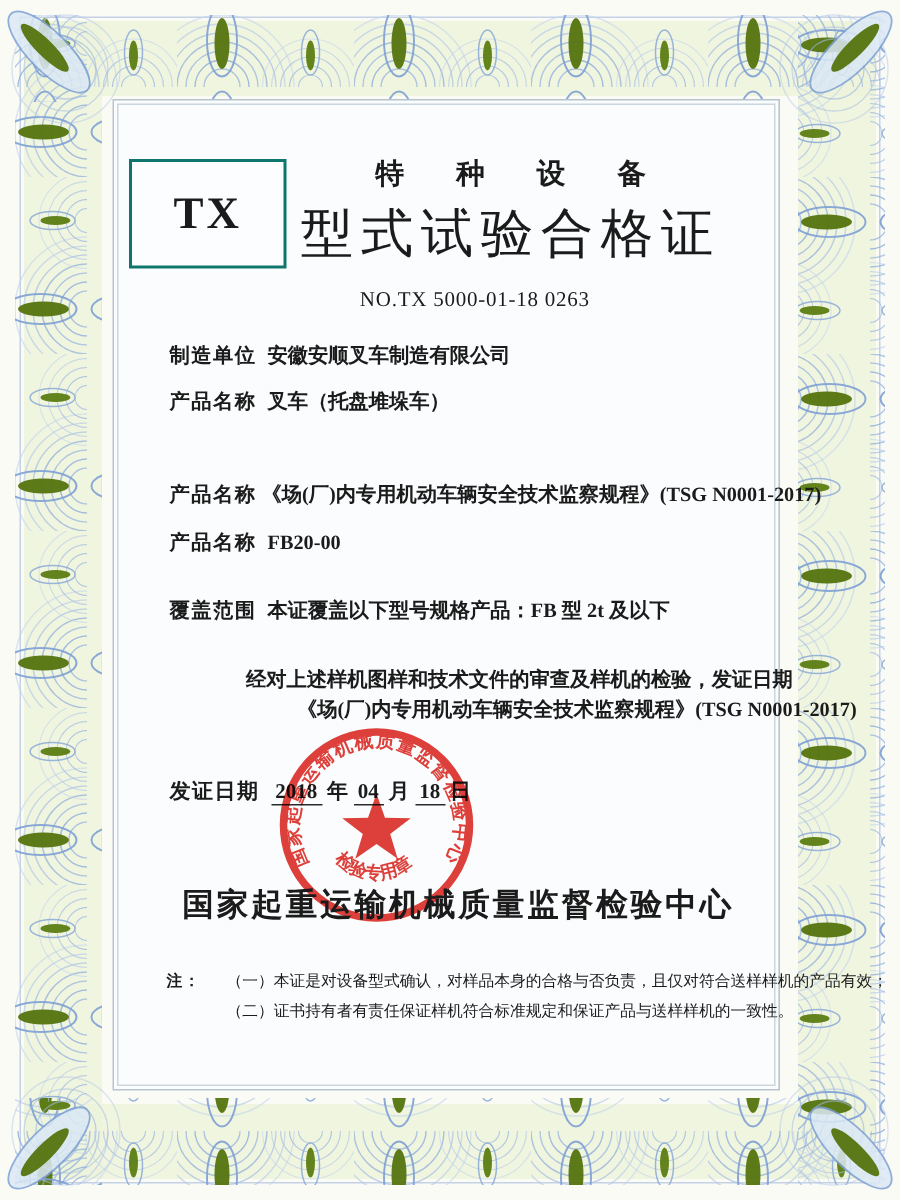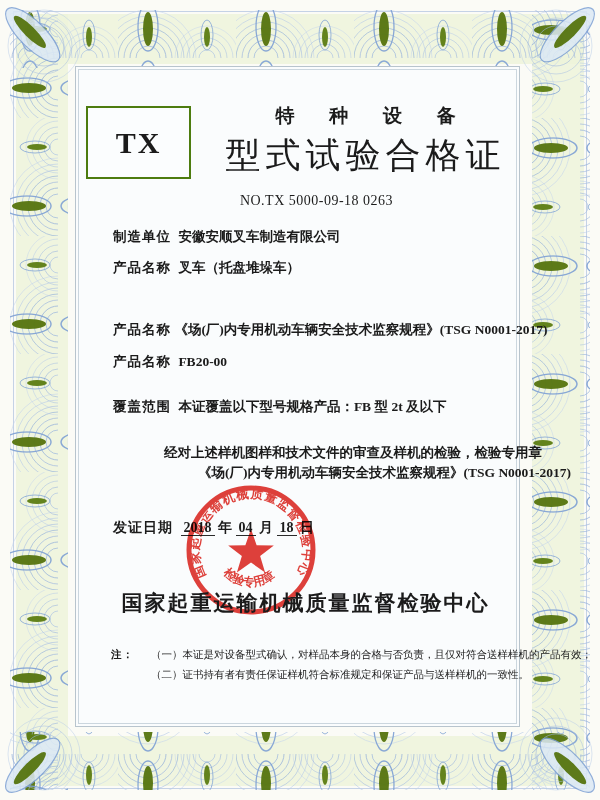--- a/index.html
+++ b/index.html
@@ -11,25 +11,25 @@
   }
   .border-art{position:absolute;left:0;top:0;}
   .panel{
     position:absolute;left:75px;top:66px;width:443px;height:659px;
     background:#fafcfd;
     border:1px solid #b8c4cd;
     box-shadow: inset 0 0 0 2px #fafcfd, inset 0 0 0 3px #cbd6de;
   }
   .tx-box{
     position:absolute;left:10px;top:39px;width:101px;height:69px;
-    border:2px solid #4d7c0f;display:flex;align-items:center;justify-content:center;
+    border:2px solid #0f766e;display:flex;align-items:center;justify-content:center;
     background:#fbfdfe;
   }
   .tx-box span{font-size:30px;font-weight:bold;letter-spacing:2px;}
-  .title-block{position:absolute;left:124px;top:36px;width:331px;text-align:center;}
+  .title-block{position:absolute;left:99px;top:36px;width:331px;text-align:center;}
   .heading-small{font-size:19px;font-weight:bold;letter-spacing:15px;padding-left:15px;white-space:nowrap;}
   .heading-main{font-size:35px;font-weight:normal;letter-spacing:5px;margin-top:3px;white-space:nowrap;}
   .cert-no{position:absolute;top:126px;left:0;width:100%;text-align:center;
     font-size:14px;letter-spacing:0.5px;padding-left:38px;box-sizing:border-box;}
   .field-row{position:absolute;left:37px;right:4px;font-size:13.5px;font-weight:bold;white-space:nowrap;}
   .flabel{display:inline-block;min-width:56px;letter-spacing:1px;}
   .fvalue{margin-left:4px;}
   .statement{position:absolute;top:376px;left:88px;width:352px;text-align:center;
     font-size:13.5px;font-weight:bold;line-height:20px;white-space:nowrap;}
   .date-row{position:absolute;top:452px;left:37px;font-size:14px;font-weight:bold;white-space:nowrap;}
@@ -108,21 +108,21 @@
 
   <div class="tx-box">
     <span>TX</span>
   </div>
 
   <div class="title-block">
     <div class="heading-small">特 种 设 备</div>
     <div class="heading-main">型式试验合格证</div>
   </div>
 
-  <div class="cert-no">NO.TX 5000-09-18 0263</div>
+  <div class="cert-no">NO.TX 5000-01-18 0263</div>
 
   <div class="field-row" style="top:192px">
     <span class="flabel">产品名称</span>
     <span class="fvalue">叉车（托盘堆垛车）</span>
   </div>
   <div class="field-row" style="top:161px">
     <span class="flabel">制造单位</span>
     <span class="fvalue">安徽安顺叉车制造有限公司</span>
   </div>
   <div class="field-row" style="top:254px">
@@ -132,21 +132,21 @@
   <div class="field-row" style="top:286px">
     <span class="flabel">产品名称</span>
     <span class="fvalue">FB20-00</span>
   </div>
   <div class="field-row" style="top:331px">
     <span class="flabel">覆盖范围</span>
     <span class="fvalue">本证覆盖以下型号规格产品：FB 型 2t 及以下</span>
   </div>
 
   <div class="statement">
-    <div>经对上述样机图样和技术文件的审查及样机的检验，检验专用章</div>
+    <div>经对上述样机图样和技术文件的审查及样机的检验，发证日期</div>
     <div style="padding-left:34px">《场(厂)内专用机动车辆安全技术监察规程》(TSG N0001-2017)</div>
   </div>
 
   <div class="date-row">
     <span class="flabel">发证日期</span>
     <span class="dval">
       <span class="u">2018</span>
       <span>年</span>
       <span class="u">04</span>
       <span>月</span>

